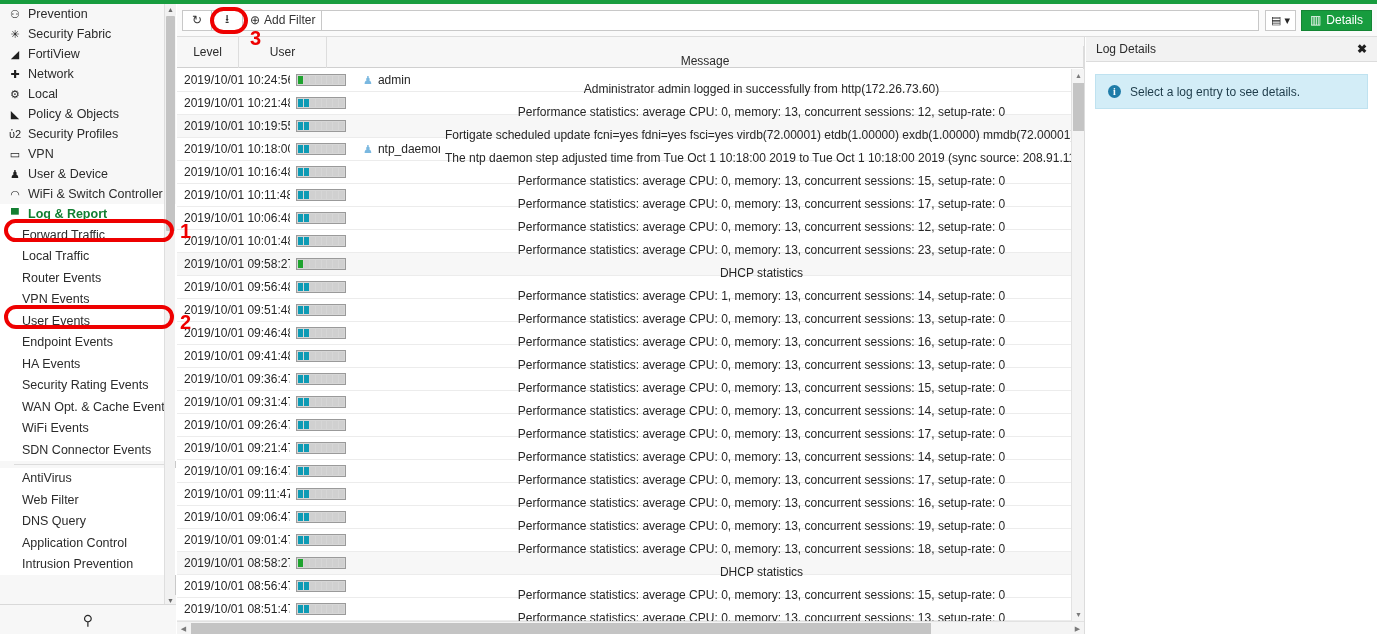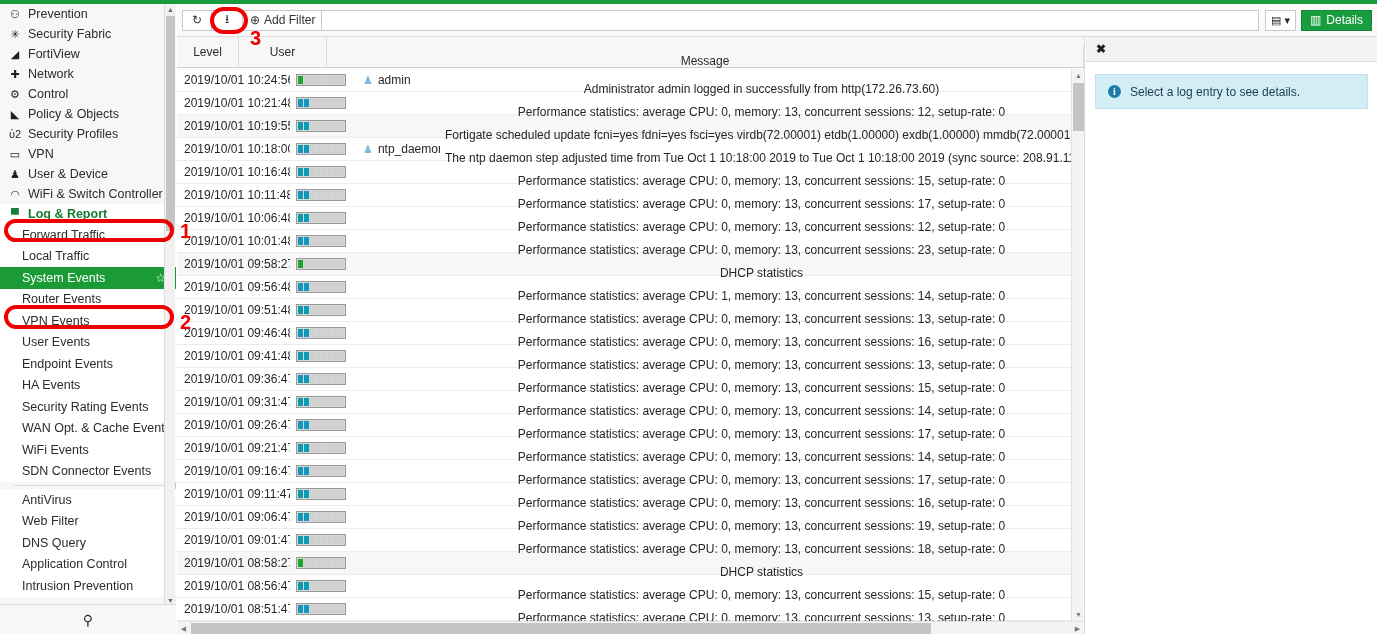--- a/index.html
+++ b/index.html
@@ -295,21 +295,21 @@
             <span class="lbl">FortiView</span>
             <span class="chev">›</span>
           </div>
           <div class="sb-top-item">
             <span class="ico">✚</span>
             <span class="lbl">Network</span>
             <span class="chev">›</span>
           </div>
           <div class="sb-top-item">
             <span class="ico">⚙</span>
-            <span class="lbl">Control</span>
+            <span class="lbl">Local</span>
             <span class="chev">›</span>
           </div>
           <div class="sb-top-item">
             <span class="ico">◣</span>
             <span class="lbl">Policy &amp; Objects</span>
             <span class="chev">›</span>
           </div>
           <div class="sb-top-item">
             <span class="ico">ὑ2</span>
             <span class="lbl">Security Profiles</span>
@@ -335,24 +335,20 @@
             <span class="lbl">Log &amp; Report</span>
             <span class="chev">ˇ</span>
           </div>
         </div>
       <div id="sb-sub">
           <div class="sb-sub-item">
             <span class="lbl">Forward Traffic</span>
           </div>
           <div class="sb-sub-item">
             <span class="lbl">Local Traffic</span>
-          </div>
-          <div class="sb-sub-item sel">
-            <span class="lbl">System Events</span>
-            <span class="star">☆</span>
           </div>
           <div class="sb-sub-item">
             <span class="lbl">Router Events</span>
           </div>
           <div class="sb-sub-item">
             <span class="lbl">VPN Events</span>
           </div>
           <div class="sb-sub-item">
             <span class="lbl">User Events</span>
           </div>
@@ -861,20 +857,21 @@
       </div>
       <div class="tbl-hsbar">
         <div class="arrow lf">◀</div>
         <div class="thumb"></div>
         <div class="arrow rt">▶</div>
       </div>
     </div>
 
     <div class="details">
       <div class="det-head">
+        <span class="t">Log Details</span>
         <span class="x">✖</span>
       </div>
       <div class="det-body">
         <div class="det-note">
           <span class="i">i</span>
           <span>Select a log entry to see details.</span>
         </div>
       </div>
     </div>
   </div>

